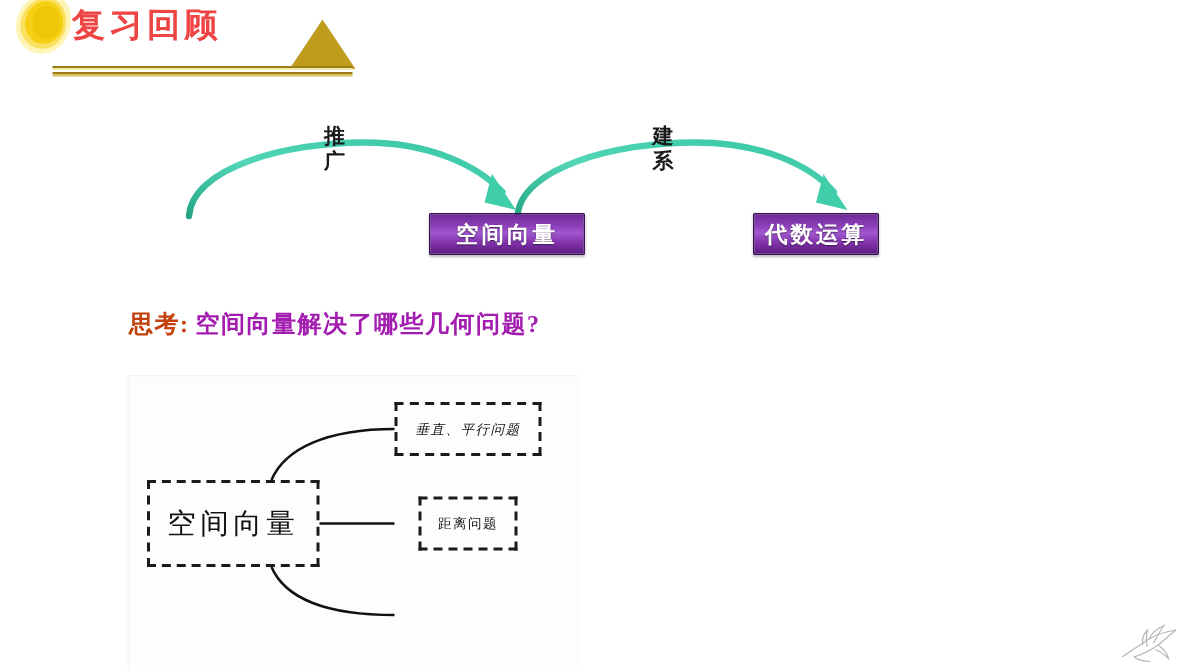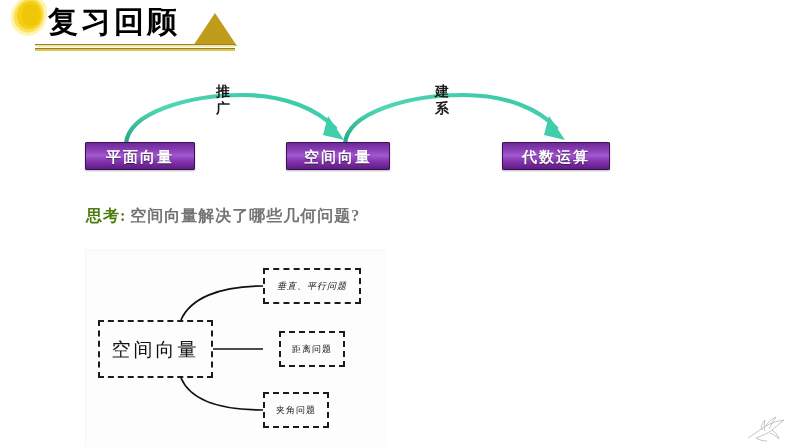--- a/index.html
+++ b/index.html
@@ -35,24 +35,24 @@
     position: absolute;
     left: 7px;
     top: -6px;
     width: 44px;
     height: 46px;
   }
   #title-text {
     position: absolute;
     left: 48px;
     top: 2px;
-    font-size: 30px;
+    font-size: 22px;
     font-weight: 700;
     letter-spacing: 3px;
-    color: #000000;
+    color: #ef4444;
     font-family: "Liberation Serif", "DejaVu Serif", serif;
     white-space: nowrap;
   }
   #title-triangle {
     position: absolute;
     left: 193px;
     top: 13px;
     width: 0;
     height: 0;
     border-left: 22px solid transparent;
@@ -105,21 +105,21 @@
     font-weight: 700;
     letter-spacing: 2px;
     line-height: 28px;
     text-align: center;
     font-family: "Liberation Serif", "DejaVu Serif", serif;
     text-shadow: 0 1px 1px rgba(0,0,0,0.5);
     box-sizing: border-box;
   }
   #pbox-0 { left: 85px;  top: 72px; width: 110px; }
   #pbox-1 { left: 286px; top: 72px; width: 104px; }
-  #pbox-2 { left: 502px; top: 72px; width: 108px; }
+  #pbox-2 { left: 502px; top: 72px; width: 84px; }
 
   .arrow-label {
     position: absolute;
     font-size: 14px;
     color: #1a1a1a;
     font-family: "Liberation Serif", "DejaVu Serif", serif;
     font-weight: 600;
     line-height: 17px;
     width: 16px;
     text-align: center;
@@ -131,22 +131,22 @@
   #question {
     position: absolute;
     left: 86px;
     top: 206px;
     font-size: 16px;
     letter-spacing: 1px;
     white-space: nowrap;
     font-family: "Liberation Serif", "DejaVu Serif", serif;
     font-weight: 700;
   }
-  #question-prefix { color: #4d7c0f; }
-  #question-body   { color: #737373; margin-left: 4px; }
+  #question-prefix { color: #c2410c; }
+  #question-body   { color: #a21caf; margin-left: 4px; }
 
   
   #mindmap {
     position: absolute;
     left: 85px;
     top: 250px;
     width: 300px;
     height: 197px;
     background: #fdfdfd;
     border-top: 1px solid #f4f4f4;
@@ -244,21 +244,20 @@
 
     <div class="arrow-label" id="arrow-label-0">
       <div>推</div>
       <div>广</div>
     </div>
     <div class="arrow-label" id="arrow-label-1">
       <div>建</div>
       <div>系</div>
     </div>
 
-    <div class="pbox" id="pbox-0">平面向量</div>
     <div class="pbox" id="pbox-1">空间向量</div>
     <div class="pbox" id="pbox-2">代数运算</div>
   </div>
 
   <div id="question">
     <span id="question-prefix">思考:</span><span id="question-body">空间向量解决了哪些几何问题?</span>
   </div>
 
   <div id="mindmap">
 
@@ -267,21 +266,20 @@
       <path d="M95,69 C104,48 132,35 177,35" stroke="#111111" stroke-width="1.7" fill="none"></path>
 
       <path d="M127,98 L177,98" stroke="#111111" stroke-width="1.7" fill="none"></path>
 
       <path d="M95,127 C104,148 132,159 177,159" stroke="#111111" stroke-width="1.7" fill="none"></path>
     </svg>
 
     <div class="dbox" id="dbox-root">空间向量</div>
     <div class="dbox dbox-leaf" id="dbox-leaf-0">垂直、平行问题</div>
     <div class="dbox dbox-leaf" id="dbox-leaf-1">距离问题</div>
-    <div class="dbox dbox-leaf" id="dbox-leaf-2">夹角问题</div>
   </div>
 
   <svg id="watermark" viewBox="0 0 46 30">
     <g stroke="#7a7a7a" stroke-width="0.8" fill="none">
       <path d="M4 24 C10 20 16 16 22 12 C27 9 33 7 40 6"></path>
       <path d="M40 6 C36 9 32 13 28 16 C24 19 18 22 12 24"></path>
       <path d="M22 12 C24 8 27 5 32 3 C29 7 27 11 25 15"></path>
       <path d="M18 16 C17 12 18 9 21 6 C20 10 20 14 21 17"></path>
       <path d="M28 16 C31 18 34 21 35 25 C32 22 29 20 26 19"></path>
       <path d="M12 24 C15 26 19 27 23 27"></path>

